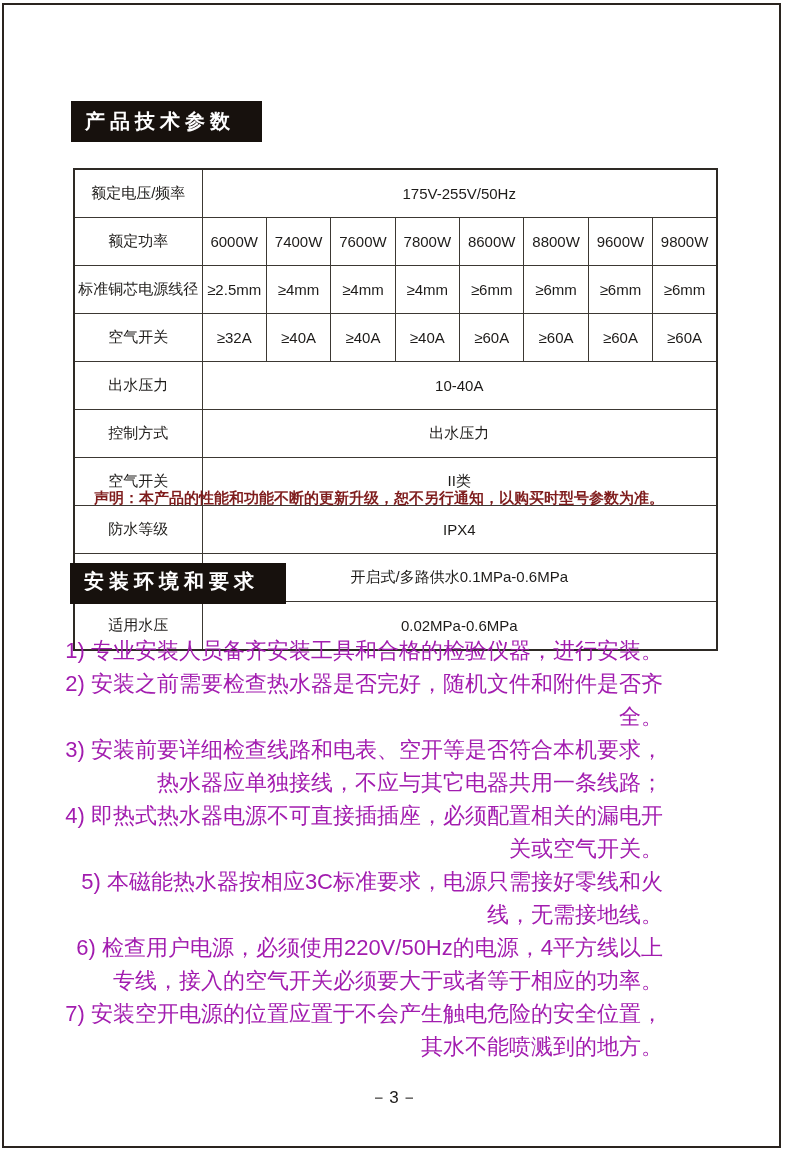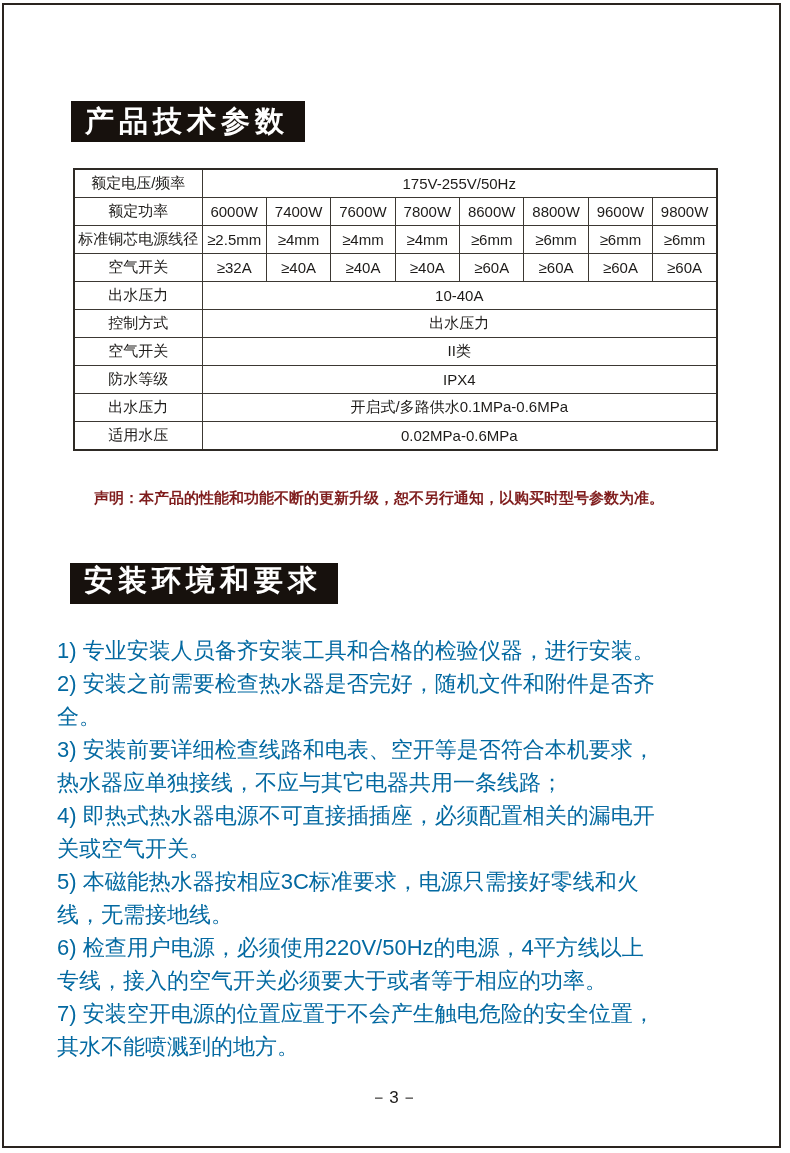--- a/index.html
+++ b/index.html
@@ -13,51 +13,51 @@
     background:#ffffff; overflow:hidden; color:#1d1b19;
   }
   
   .frame {
     position:absolute; left:2px; top:3px; width:775px; height:1141px;
     border:2px solid #2a241f; pointer-events:none;
   }
   
   .badge {
     position:absolute; background:#17110d; color:#ffffff;
-    font-weight:bold; font-size:29px; letter-spacing:5px;
-    padding:6px 16px 7px 14px; line-height:28px; white-space:nowrap;
+    font-weight:bold; font-size:20px; letter-spacing:5px;
+    padding:6px 27px 7px 14px; line-height:28px; white-space:nowrap;
   }
   .badge-specs { left:71px; top:101px; }
   .badge-install { left:70px; top:563px;font-family:Liberation Mono, monospace; }
 
   
   table.spec {
     position:absolute; left:73px; top:168px; width:645px;
     border-collapse:collapse; table-layout:fixed;
     border:2px solid #2e2a25;
   }
   table.spec td {
     border:1px solid #3c3833;
     height:27px; text-align:center; vertical-align:middle;
-    font-size:15px; color:#1d1b19; padding:0 1px;
+    font-size:15px; color:#1d1b19; padding:10px 1px;
     overflow:hidden; white-space:nowrap;
   }
   td.lbl { font-weight:500; }
 
   .declaration {
     position:absolute; left:94px; top:489px; width:640px;
     font-size:15px; font-weight:600; color:#7f1d1d; white-space:nowrap;
   }
 
   .install-list {
     position:absolute; left:57px; top:634px; width:606px;
   }
   .install-list p {
-    margin:0; font-size:22px; line-height:33px; color:#0369a1;
-    text-align:left;
+    margin:0; font-size:22px; line-height:33px; color:#a21caf;
+    text-align:right;
   }
 
   .page-number {
     position:absolute; left:0; right:0; top:1086px;
     text-align:center; font-size:17px; letter-spacing:2px; color:#1d1b19;
   }
 </style>
 </head>
 <body>
 

